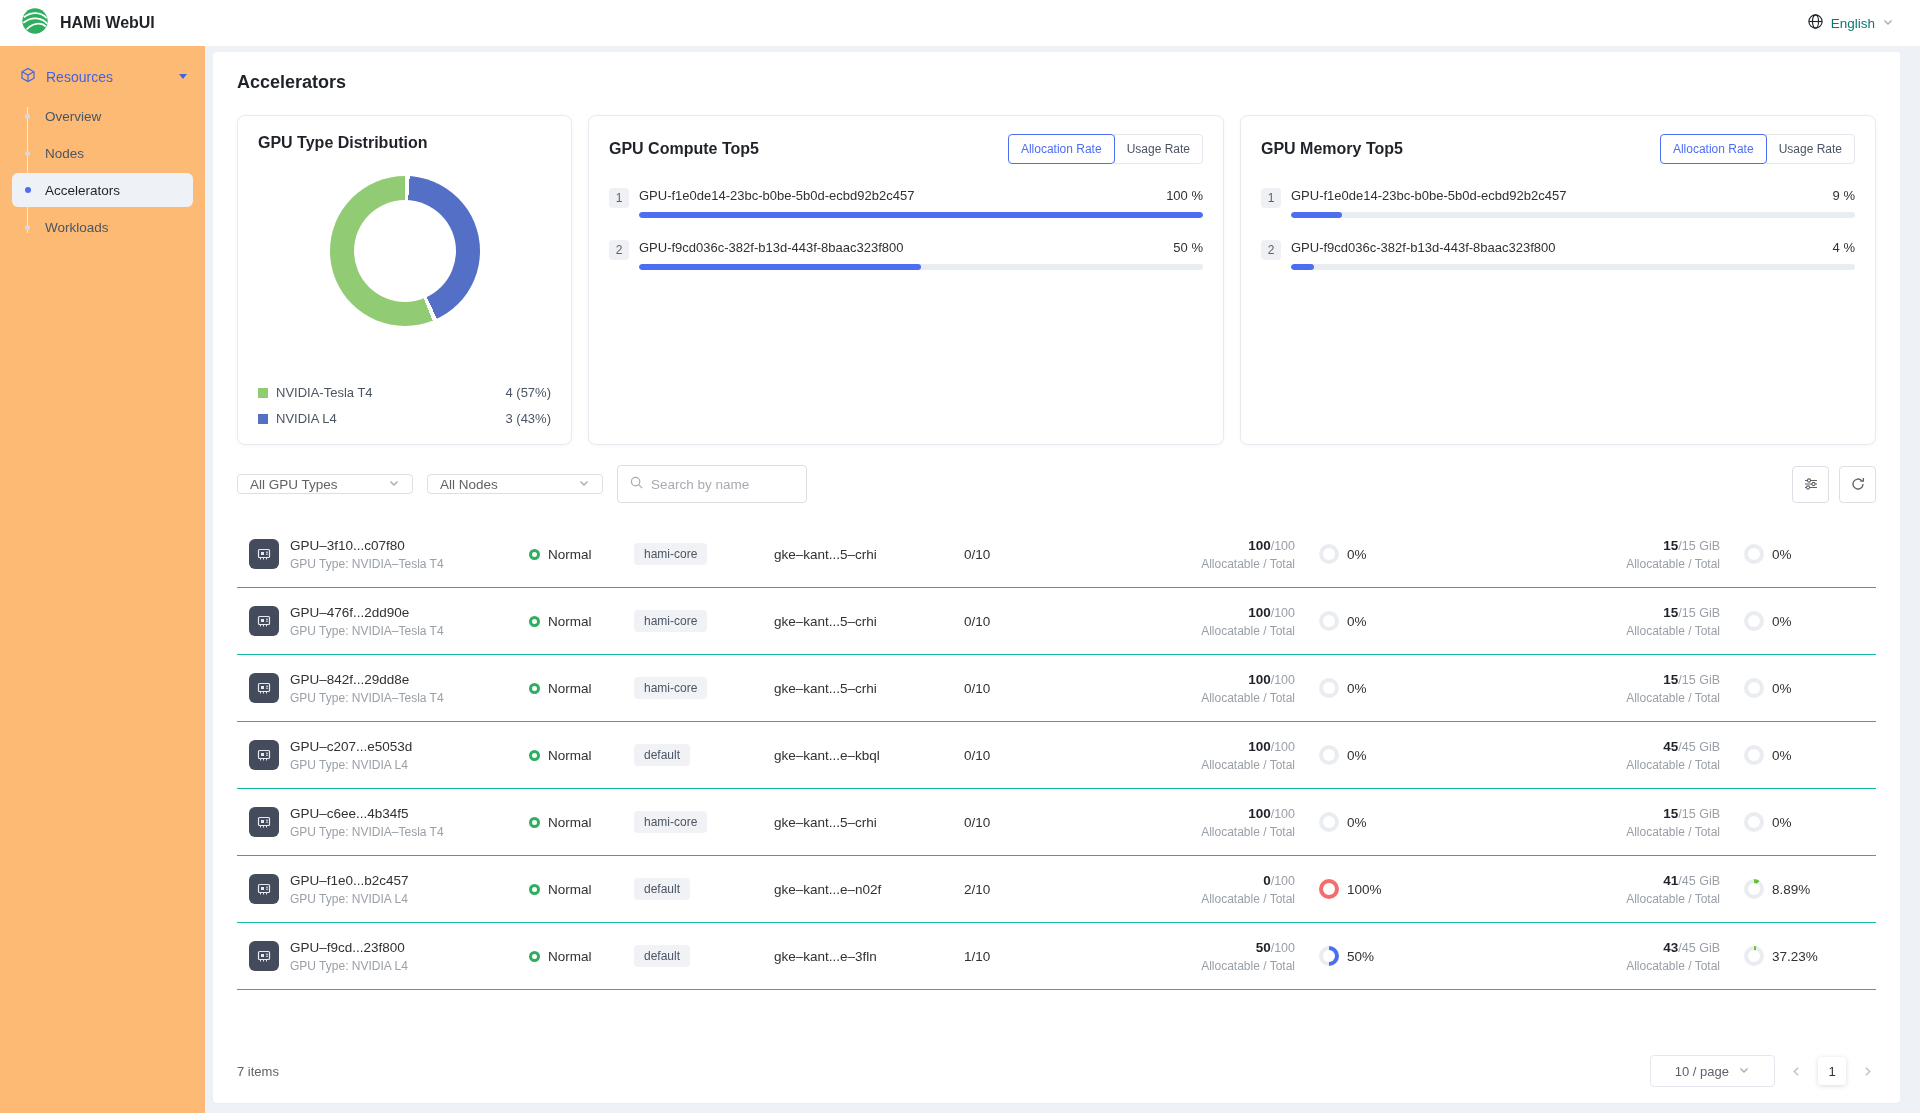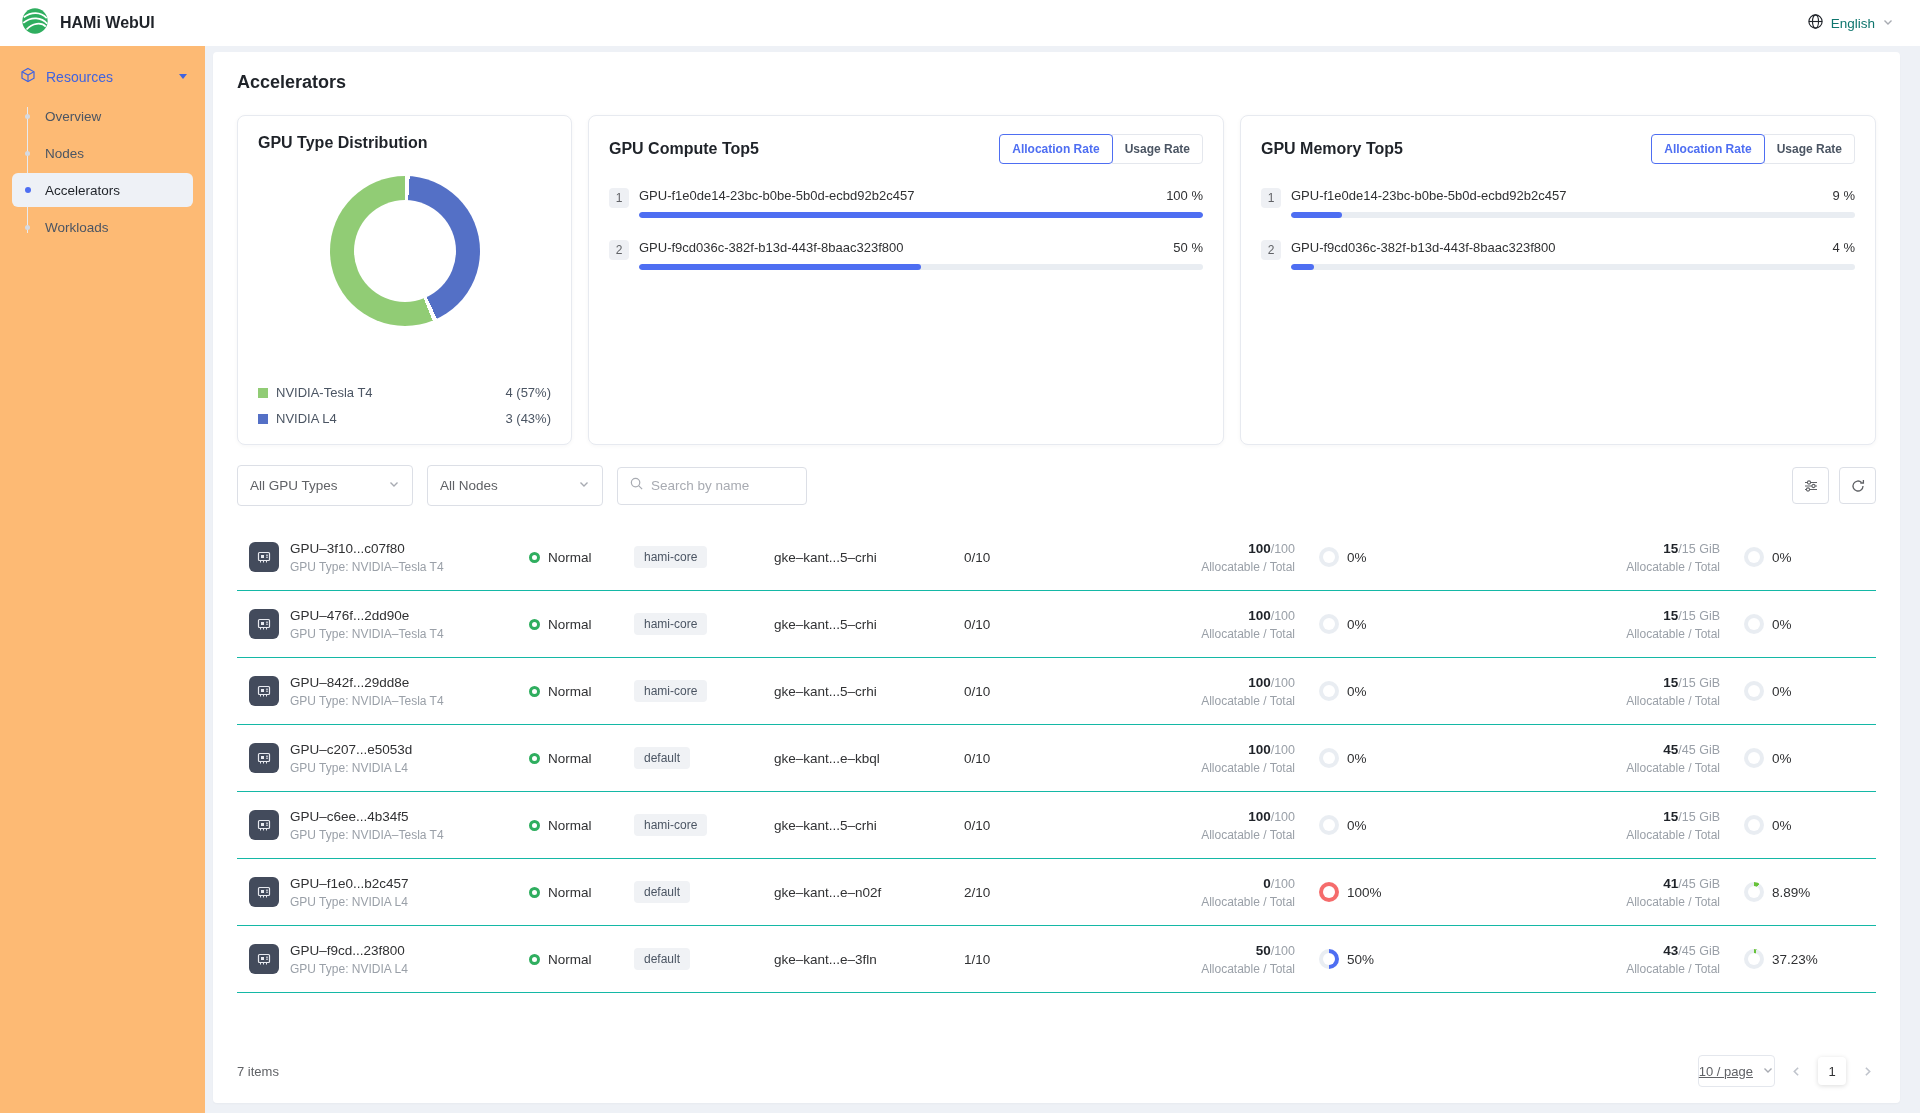--- a/index.html
+++ b/index.html
@@ -70,41 +70,41 @@
   .legend { margin-top: auto; display: flex; flex-direction: column; gap: 11px; }
   .legend-row { display: flex; align-items: center; font-size: 13px; color: #4b5563; }
   .swatch { width: 10px; height: 10px; margin-right: 8px; background: #ccc; }
   .legend-value { margin-left: auto; }
 
   .top5-panel { flex: 1; min-width: 0; }
   .top5-head { display: flex; justify-content: space-between; align-items: center; }
   .seg { display: flex; }
   .seg-btn {
     font-size: 12px; padding: 7px 12px; background: #fff; border: 1px solid #e4e7ed;
-    color: #4b5563; cursor: pointer; font-family: inherit; white-space: nowrap; font-weight: bold;
+    color: #4b5563; cursor: pointer; font-family: inherit; white-space: nowrap;
   }
   .seg-btn:first-child { border-radius: 4px 0 0 4px; }
   .seg-btn:last-child { border-radius: 0 4px 4px 0; margin-left: -1px; }
   .seg-btn.active { color: #4e6ef2; border-color: #4e6ef2; border-radius: 4px; position: relative; z-index: 1; }
   .top5-rows { margin-top: 24px; display: flex; flex-direction: column; gap: 22px; }
   .top5-row { display: flex; gap: 10px; }
   .rank {
     flex: 0 0 20px; height: 20px; background: #eef0f4; border-radius: 4px;
     font-size: 12px; color: #606266; display: flex; align-items: center; justify-content: center;
   }
   .top5-main { flex: 1; min-width: 0; }
   .top5-line { display: flex; justify-content: space-between; gap: 10px; font-size: 13px; color: #303133; margin-bottom: 9px; }
   .top5-name { overflow: hidden; text-overflow: ellipsis; white-space: nowrap; }
   .bar { height: 6px; background: #e9edf2; border-radius: 3px; overflow: hidden; }
   .bar-fill { display: block; height: 100%; width: 0; background: #4e6ef2; border-radius: 3px; }
 
   
   .filters { margin-top: 20px; display: flex; align-items: center; gap: 14px; }
   .select {
-    height: 41px; min-width: 176px; border: 1px solid #dcdfe6; border-radius: 4px;
+    height: 20px; min-width: 176px; border: 1px solid #dcdfe6; border-radius: 4px;
     display: flex; align-items: center; justify-content: space-between; gap: 8px;
     padding: 0 12px; font-size: 13.5px; color: #606266; background: #fff; cursor: pointer;
   }
   .search-box {
     height: 38px; width: 190px; border: 1px solid #dcdfe6; border-radius: 4px;
     display: flex; align-items: center; gap: 7px; padding: 0 11px; background: #fff;
   }
   .search-box input { border: none; outline: none; font-size: 13.5px; color: #303133; width: 100%; font-family: inherit; }
   .search-box input::placeholder { color: #a8abb2; }
   .spacer { flex: 1; }
@@ -136,22 +136,22 @@
   .remline b { font-size: 13.5px; color: #1f2329; font-weight: 700; }
   .remline .dim { font-size: 12.5px; color: #9aa0a8; }
   .ring { width: 20px; height: 20px; border-radius: 50%; background: #e9edf2; display: inline-flex; align-items: center; justify-content: center; flex: 0 0 20px; }
   .ring-hole { width: 12px; height: 12px; border-radius: 50%; background: #fff; }
 
   
   .table-footer { margin-top: auto; padding-top: 16px; display: flex; align-items: center; }
   .total { font-size: 13px; color: #606266; }
   .pager { margin-left: auto; display: flex; align-items: center; gap: 13px; }
   .page-size {
-    height: 32px; border: 1px solid #e4e7ed; border-radius: 4px; padding: 0 0;
-    display: flex; align-items: center; gap: 9px; font-size: 13px; color: #606266; background: #fff; cursor: pointer; text-decoration: underline;
+    height: 32px; border: 1px solid #e4e7ed; border-radius: 4px; padding: 0 24px;
+    display: flex; align-items: center; gap: 9px; font-size: 13px; color: #606266; background: #fff; cursor: pointer;
   }
   .pg-arrow { background: none; border: none; color: #c0c4cc; display: flex; align-items: center; cursor: pointer; padding: 2px; }
   .pg-num {
     width: 28px; height: 28px; border-radius: 4px; background: #fff;
     box-shadow: 0 1px 5px rgba(0,0,0,.14); display: flex; align-items: center; justify-content: center;
     font-size: 13px; color: #303133; cursor: pointer;
   }
 </style>
 </head>
 <body>

